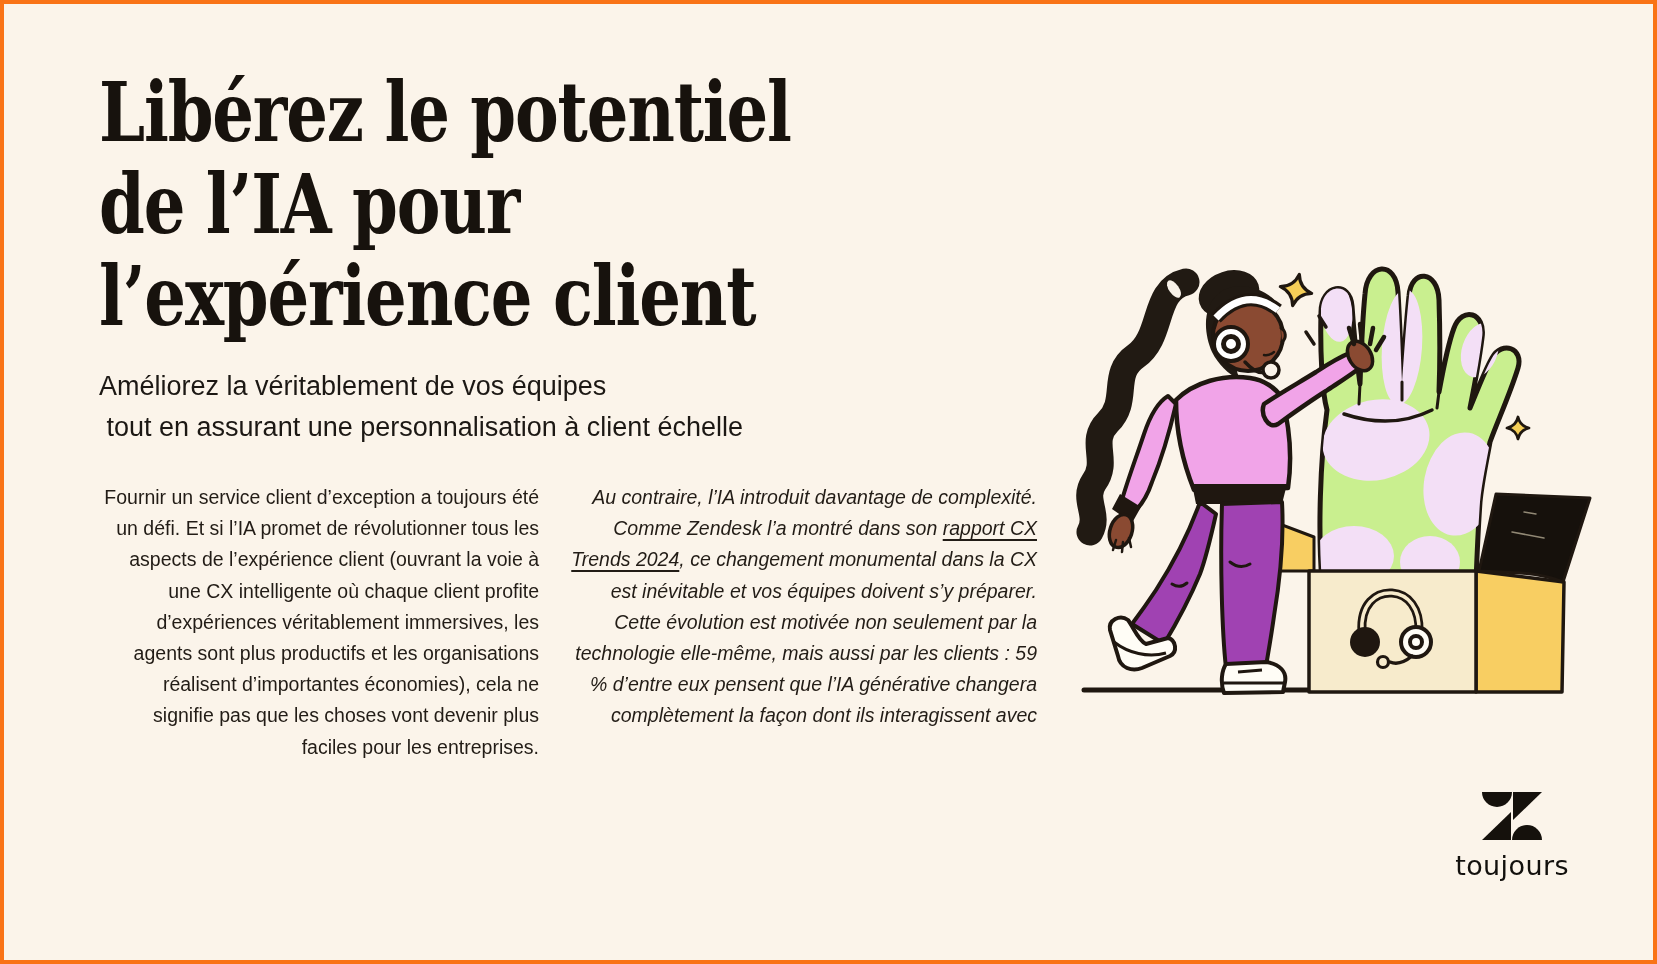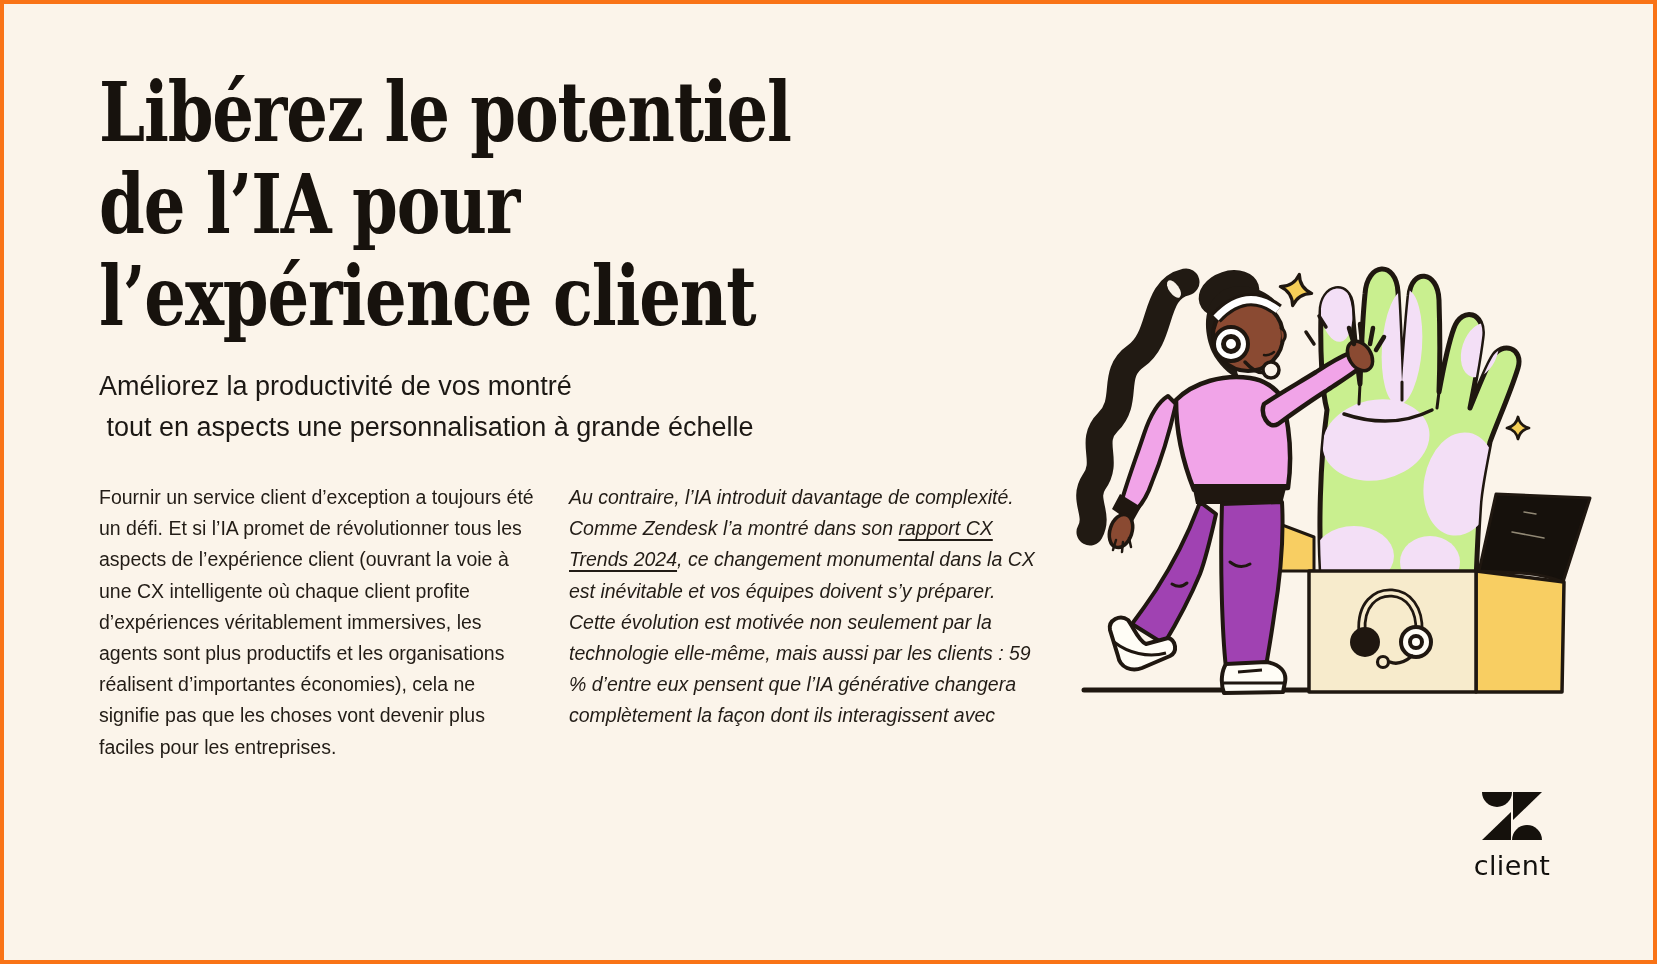--- a/index.html
+++ b/index.html
@@ -25,21 +25,21 @@
     transform-origin:0 0;
     white-space:nowrap;
   }
   .subtitle{
     position:absolute;left:95px;top:362px;
     font-size:27px;line-height:41px;color:#1c1814;
   }
   .sub-line{white-space:pre-wrap;}
   .col{
     position:absolute;top:478px;
-    font-size:19.5px;line-height:31.2px;color:#221c16;
+    font-size:19.5px;line-height:31.2px;color:#221c16;text-align:right;
   }
   .col1{left:95px;width:440px;}
   .col2{left:565px;width:468px;font-style:italic;}
   .col p{margin:0;}
   .link{
     color:#221c16;text-decoration:underline;
     text-decoration-thickness:1.5px;text-underline-offset:4px;
     cursor:pointer;
   }
   .illustration{position:absolute;left:1020px;top:228px;width:575px;height:470px;}
@@ -56,22 +56,22 @@
 
 <div class="page">
 
   <h1 class="title" style="margin:0;">
     <div>Libérez le potentiel</div>
     <div>de l’IA pour</div>
     <div>l’expérience client</div>
   </h1>
 
   <div class="subtitle">
-    <div class="sub-line">Améliorez la productivité de vos montré</div>
-    <div class="sub-line"> tout en aspects une personnalisation à grande échelle</div>
+    <div class="sub-line">Améliorez la véritablement de vos équipes</div>
+    <div class="sub-line"> tout en assurant une personnalisation à client échelle</div>
   </div>
 
   <div class="col col1">
     <p>Fournir un service client d’exception a toujours été un défi. Et si l’IA promet de révolutionner tous les aspects de l’expérience client (ouvrant la voie à une CX intelligente où chaque client profite d’expériences véritablement immersives, les agents sont plus productifs et les organisations réalisent d’importantes économies), cela ne signifie pas que les choses vont devenir plus faciles pour les entreprises.</p>
   </div>
 
   <div class="col col2">
     <p><span>Au contraire, l’IA introduit davantage de complexité. Comme Zendesk l’a montré dans son </span><a class="link">rapport CX Trends 2024</a><span>, ce changement monumental dans la CX est inévitable et vos équipes doivent s’y préparer. Cette évolution est motivée non seulement par la technologie elle-même, mais aussi par les clients : 59 % d’entre eux pensent que l’IA générative changera complètement la façon dont ils interagissent avec</span></p>
   </div>
 
@@ -171,16 +171,16 @@
     </g>
   </svg>
 
   <div class="logo">
     <svg class="logo-mark" viewBox="0 0 62 50" aria-hidden="true">
       <path d="M1,1 H31 A15,15 0 0 1 1,1 Z" fill="#15110c"></path>
       <path d="M32,1 H61 L32,29 Z" fill="#15110c"></path>
       <path d="M30,49 H1 L30,21 Z" fill="#15110c"></path>
       <path d="M31,49 H61 A15,15 0 0 0 31,49 Z" fill="#15110c"></path>
     </svg>
-    <div class="logo-word">client</div>
+    <div class="logo-word">toujours</div>
   </div>
 
 </div>
 
 </body></html>

